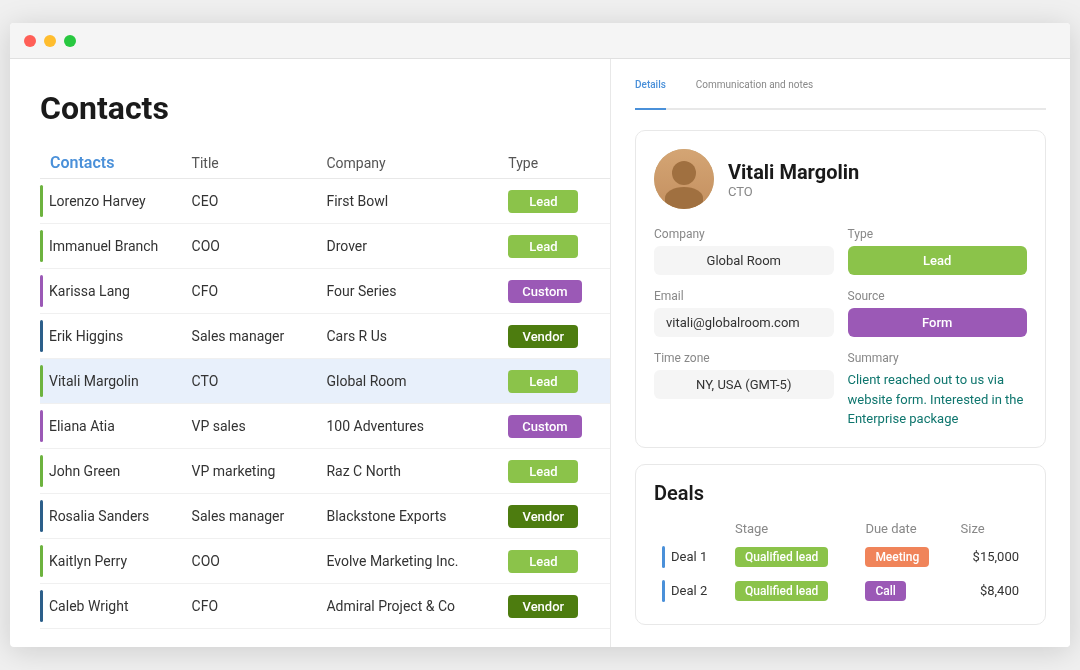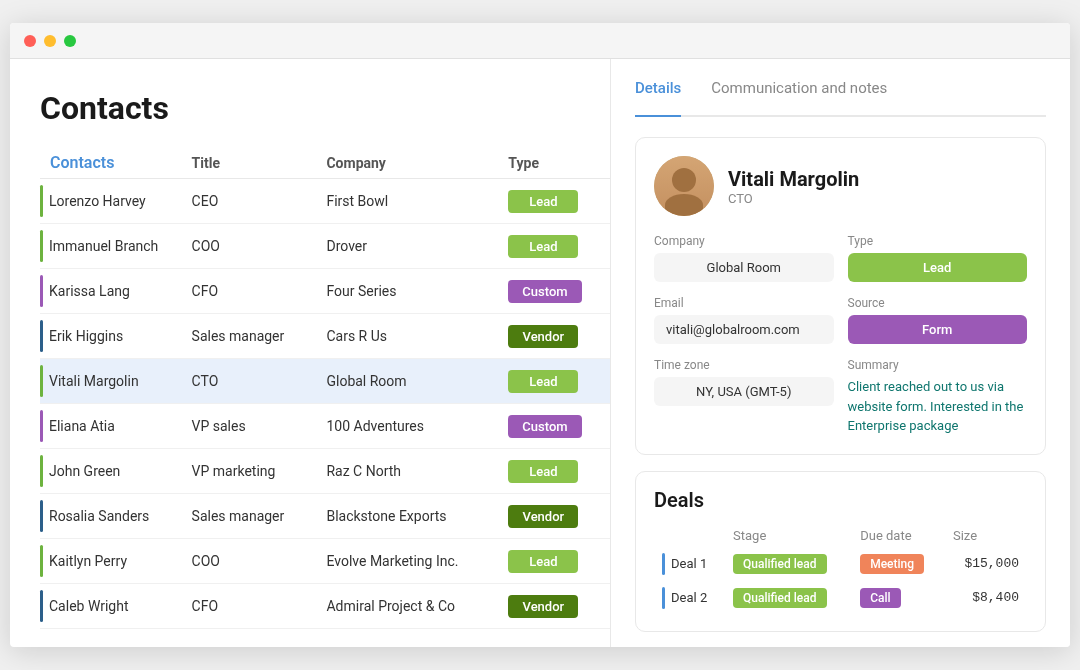--- a/index.html
+++ b/index.html
@@ -57,21 +57,21 @@
       font-weight: 700;
       color: #1a1a1a;
       margin-bottom: 20px;
     }
     .contacts-table {
       width: 100%;
       border-collapse: collapse;
       font-size: 14px;
     }
     .contacts-table thead th {
-      font-weight: 700;
+      font-weight: 400;
       color: #555;
       text-align: left;
       padding: 6px 10px;
       border-bottom: 1px solid #e8e8e8;
     }
     .contacts-table thead th.col-contacts {
       color: #4a90d9;
       font-weight: 600;
       font-size: 16px;
     }
@@ -127,21 +127,21 @@
       gap: 16px;
     }
     .tabs {
       display: flex;
       gap: 30px;
       border-bottom: 2px solid #e8e8e8;
       padding-bottom: 10px;
       margin-bottom: 4px;
     }
     .tab {
-      font-size: 15px;
+      font-size: 10px;
       color: #888;
       cursor: pointer;
       padding-bottom: 8px;
     }
     .tab.active {
       color: #4a90d9;
       border-bottom: 2px solid #4a90d9;
       margin-bottom: -12px;
       font-weight: 500;
     }
@@ -303,21 +303,20 @@
       font-size: 12px;
       font-weight: 500;
     }
     .badge-qualified { background: #8bc34a; }
     .badge-meeting { background: #f0845a; }
     .badge-call { background: #9b59b6; }
     .deal-size {
       font-size: 13px;
       color: #333;
       text-align: right;
-      font-family: Liberation Mono, monospace;
     }
   </style>
 </head>
 <body>
 
 <div class="window">
 
   <div class="title-bar">
     <div class="traffic-dot dot-red"></div>
     <div class="traffic-dot dot-yellow"></div>

